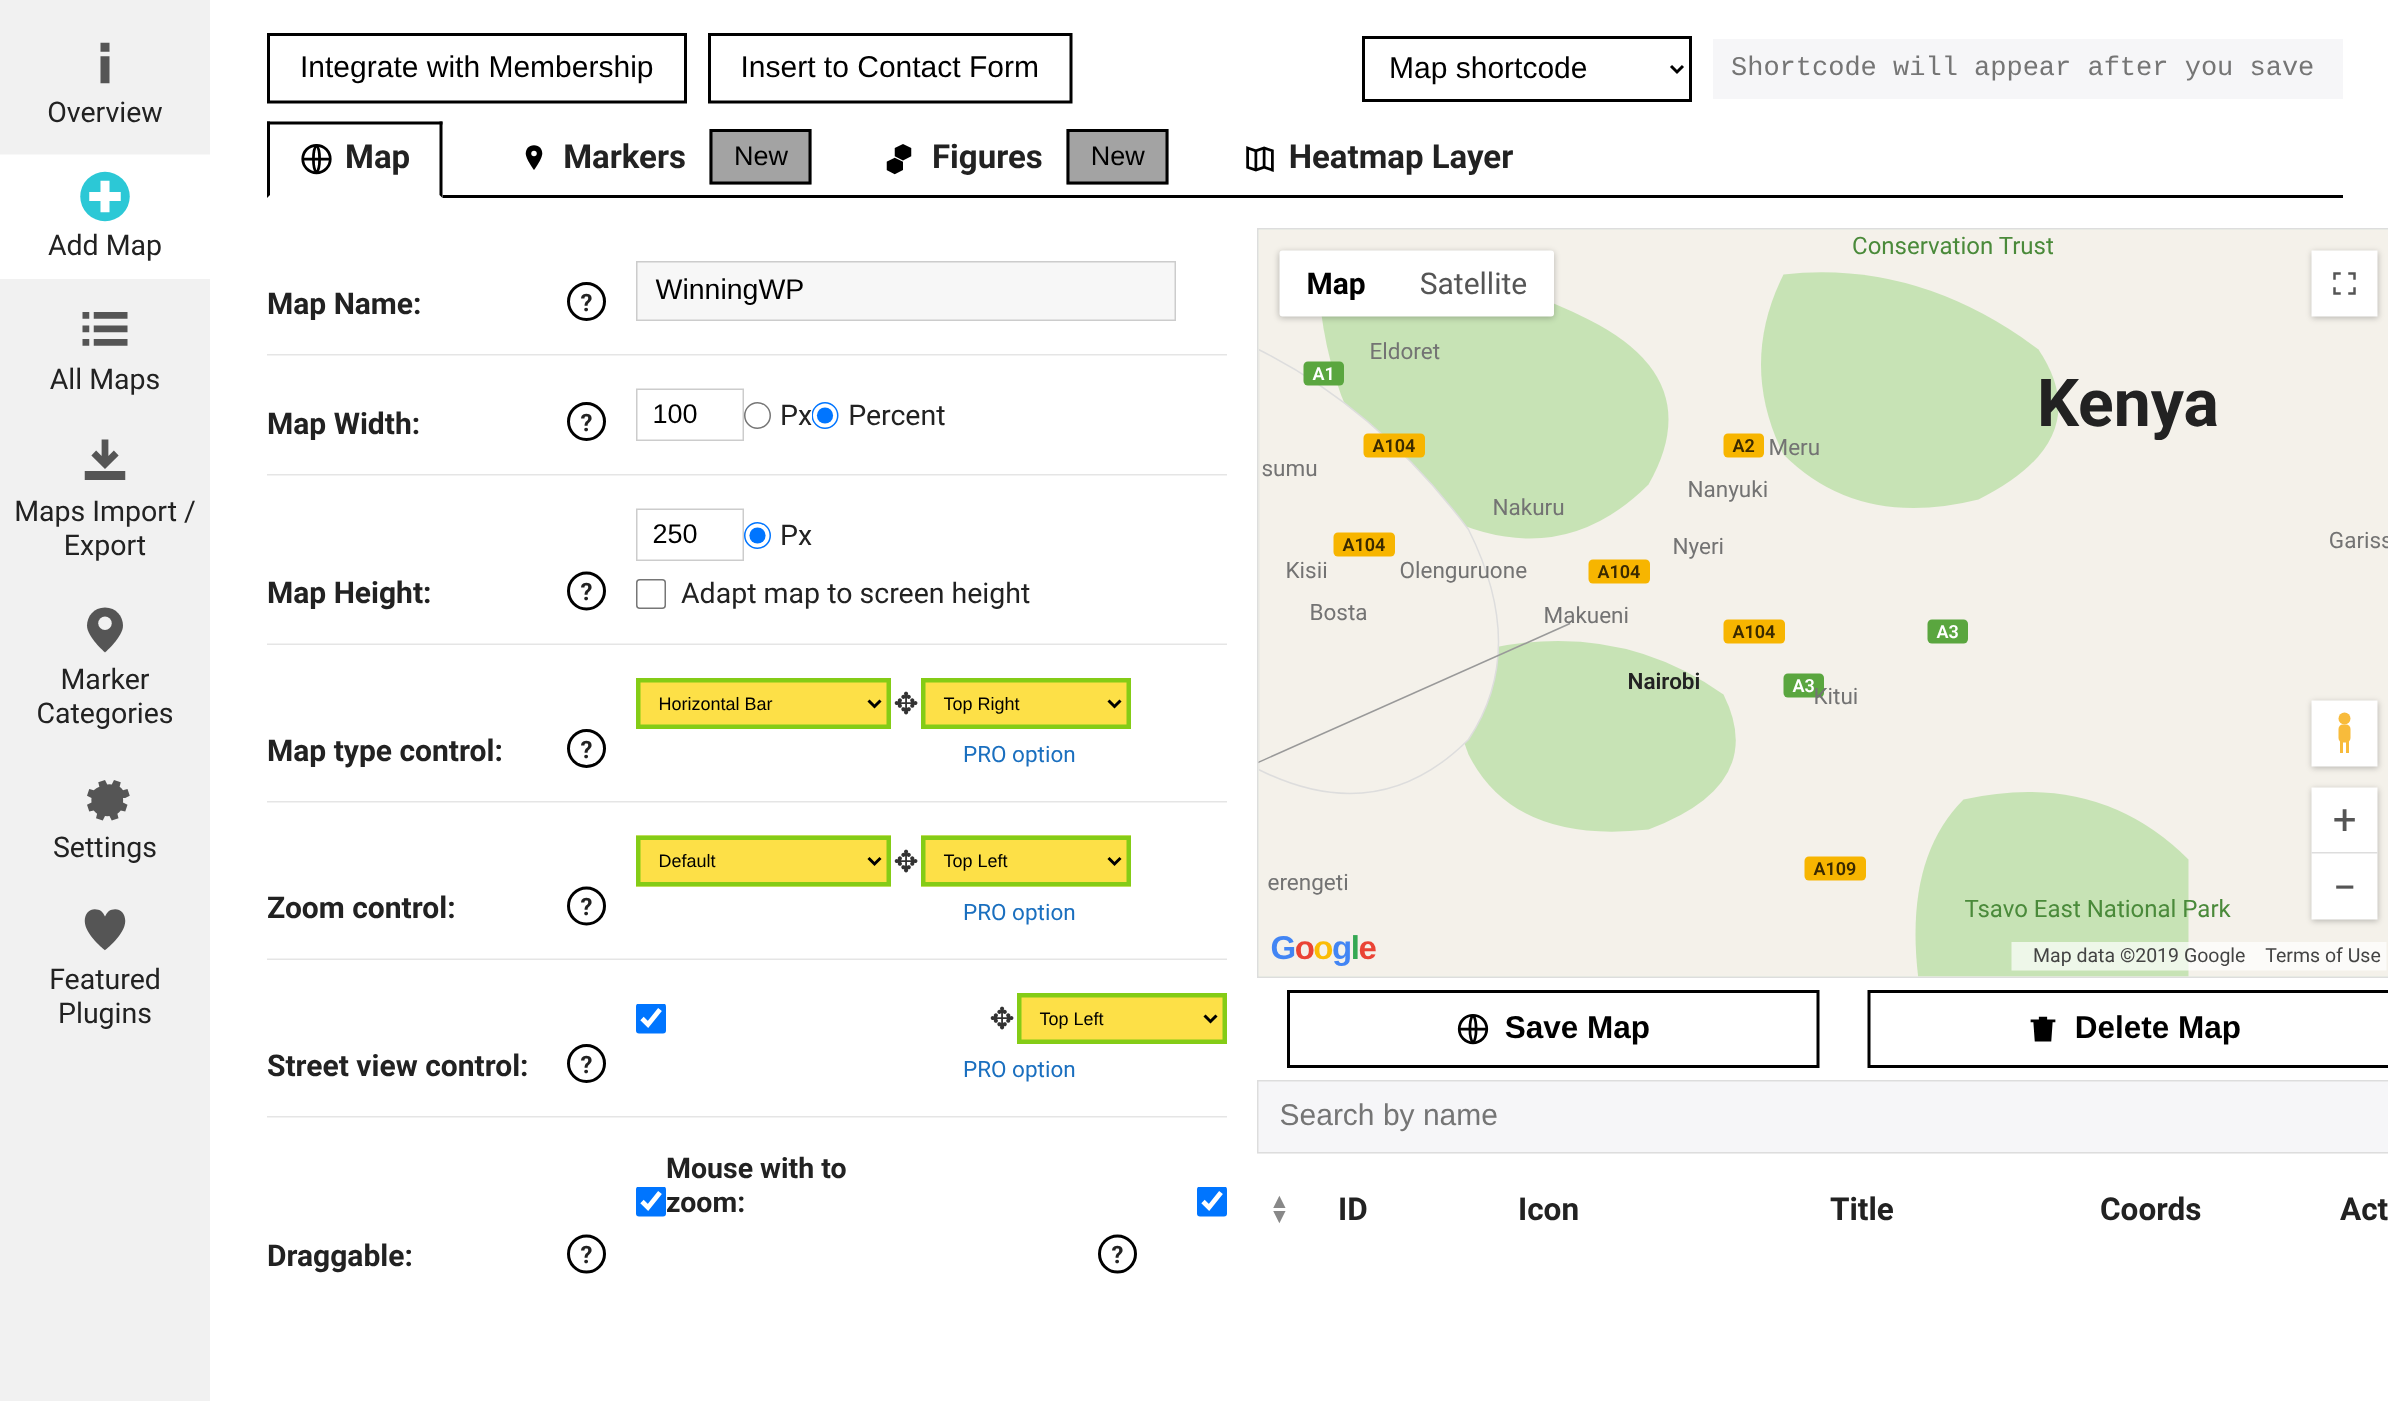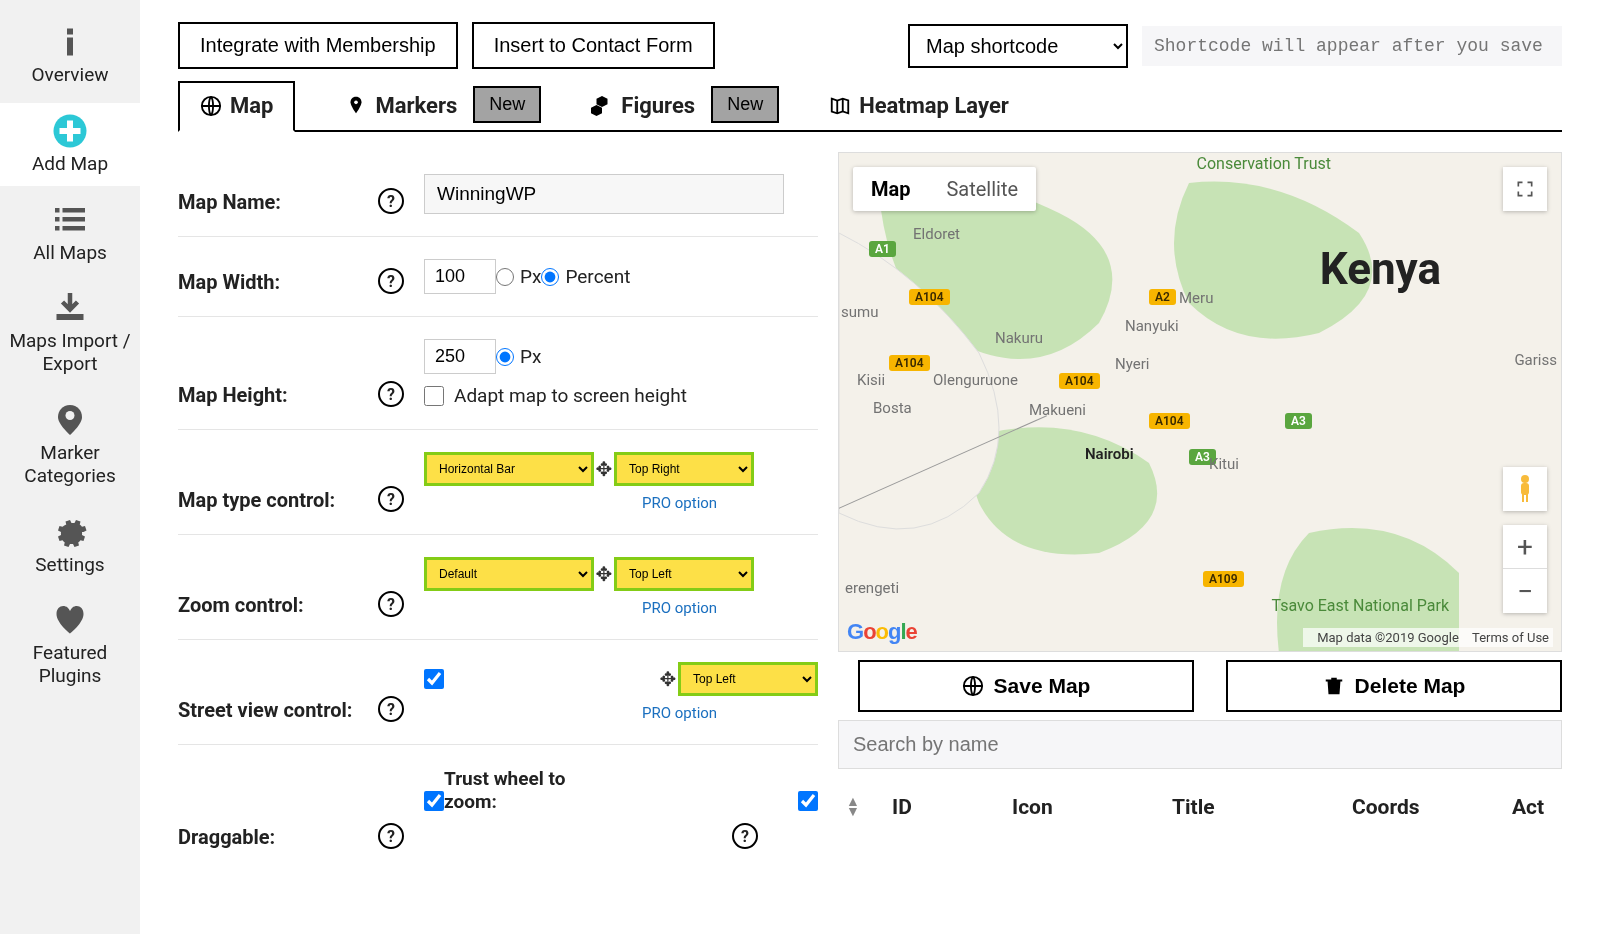--- a/index.html
+++ b/index.html
@@ -74,21 +74,21 @@
 .diag { position: absolute; bottom: -30px; left: -30px; width: 260px; height: 160px; border-top: 1px solid #999; transform: rotate(-24deg); transform-origin: left top; }
 
 .map-actions { display: flex; gap: 12px; }
 .map-act-btn { flex: 1; border: 2px solid #000; background: #fff; padding: 12px; font-size: 21px; font-weight: 600; display: flex; align-items: center; justify-content: center; gap: 10px; cursor: pointer; margin-left: 20px; }
 .map-act-btn svg { width: 22px; height: 22px; fill: #000; }
 
 .search-row { width: 100%; }
 .search-input { width: 100%; border: 1px solid #ddd; background: #f6f6f8; padding: 12px 14px; font-size: 20px; color: #0f766e; }
 .table-head { display: flex; align-items: center; padding: 18px 8px 6px; gap: 30px; font-size: 21px; font-weight: 700; }
 .sort-icon { width: 16px; color: #888; font-size: 14px; line-height: 0.7; display: flex; flex-direction: column; }
-.th-id { width: 90px; } .th-icon { width: 130px; } .th-title { width: 150px; } .th-coords { width: 130px; } .th-act { }
+.th-id { width: 90px; } .th-icon { width: 130px; } .th-title { width: 150px; margin-left: 48px; } .th-coords { width: 130px; } .th-act { }
 </style>
 </head>
 <body>
 
 <div class="app">
 
   <div class="sidebar">
     <div class="sidebar-item">
       <svg viewBox="0 0 24 24">
           <rect x="10" y="3" width="4" height="4"></rect>
@@ -277,21 +277,21 @@
             <div class="pro-option">PRO option</div>
           </div>
         </div>
 
         <div class="form-row">
           <div class="row-label">Draggable:</div>
           <span class="help-icon">?</span>
           <div class="row-control">
             <div class="control-line" style="align-items:flex-start">
               <input type="checkbox" checked="" style="width: 20px; height: 20px; margin-top: 24px;">
-              <div style="font-size:19px;font-weight:700;max-width:170px">Trust wheel to zoom:</div>
+              <div style="font-size:19px;font-weight:700;max-width:170px">Mouse with to zoom:</div>
               <div style="flex:1"></div>
               <input type="checkbox" checked="" style="width: 20px; height: 20px; margin-top: 24px;">
             </div>
             <div style="display:flex;justify-content:flex-end;padding-right:60px">
                 <span class="help-icon" style="margin:0">?</span>
               </div>
           </div>
         </div>
 
       </div>

